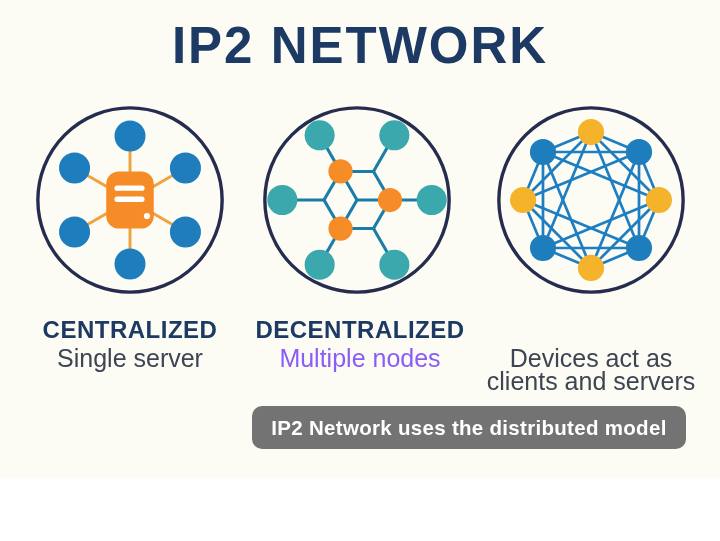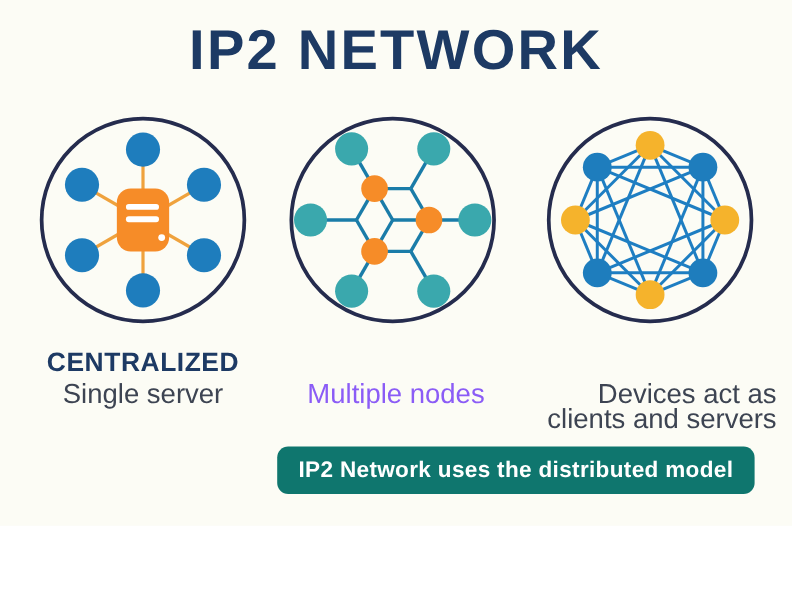--- a/index.html
+++ b/index.html
@@ -110,30 +110,31 @@
         <circle cx="170" cy="100" r="13.5" fill="#f5b32c"></circle>
         <circle cx="149.49747468305833" cy="149.49747468305833" r="13.5" fill="#1e7dbd"></circle>
         <circle cx="100" cy="170" r="13.5" fill="#f5b32c"></circle>
         <circle cx="50.50252531694168" cy="149.49747468305833" r="13.5" fill="#1e7dbd"></circle>
         <circle cx="30" cy="100.00000000000001" r="13.5" fill="#f5b32c"></circle>
         <circle cx="50.502525316941664" cy="50.50252531694168" r="13.5" fill="#1e7dbd"></circle>
       </svg>
   </div>
 
   <div class="card-label lbl-0" style="color: rgb(29, 58, 100);">CENTRALIZED</div>
+  <div class="card-label lbl-1" style="color: rgb(29, 58, 100);">DECENTRALIZED</div>
 
   <div class="card-sub lbl-0" style="color: rgb(61, 68, 82);">
     <div>Single server</div>
     <div></div>
   </div>
   <div class="card-sub lbl-1" style="color: #8b5cf6;">
     <div>Multiple nodes</div>
     <div></div>
   </div>
-  <div class="card-sub lbl-2" style="color: rgb(61, 68, 82); text-align: right;">
+  <div class="card-sub lbl-2" style="color: rgb(61, 68, 82);">
     <div>Devices act as</div>
     <div>clients and servers</div>
   </div>
 
-  <div class="banner" style="background: #0f766e; color: rgb(255, 255, 255);">
+  <div class="banner" style="background: #737373; color: rgb(255, 255, 255);">
     <span>IP2 Network uses the distributed model</span>
   </div>
 </div>
 
 </body></html>

